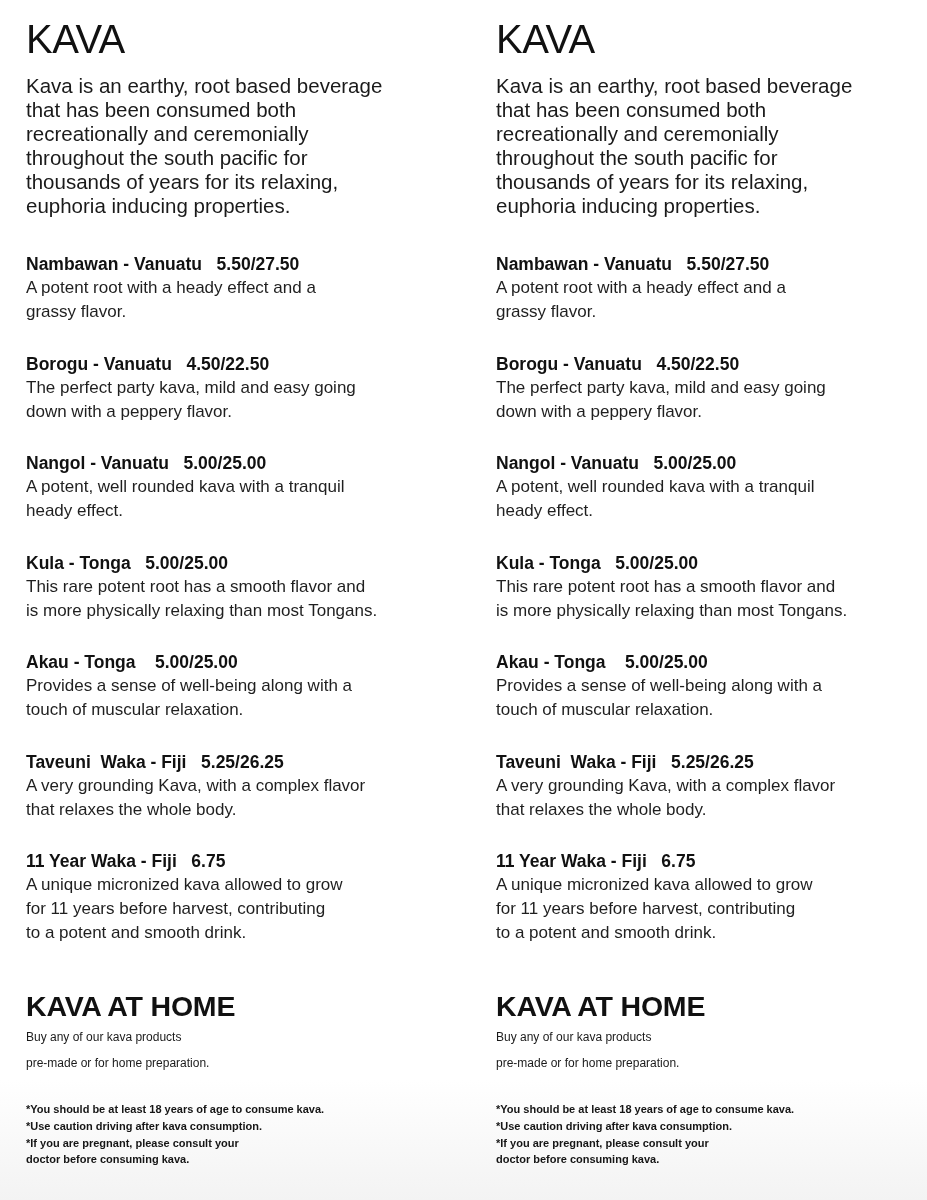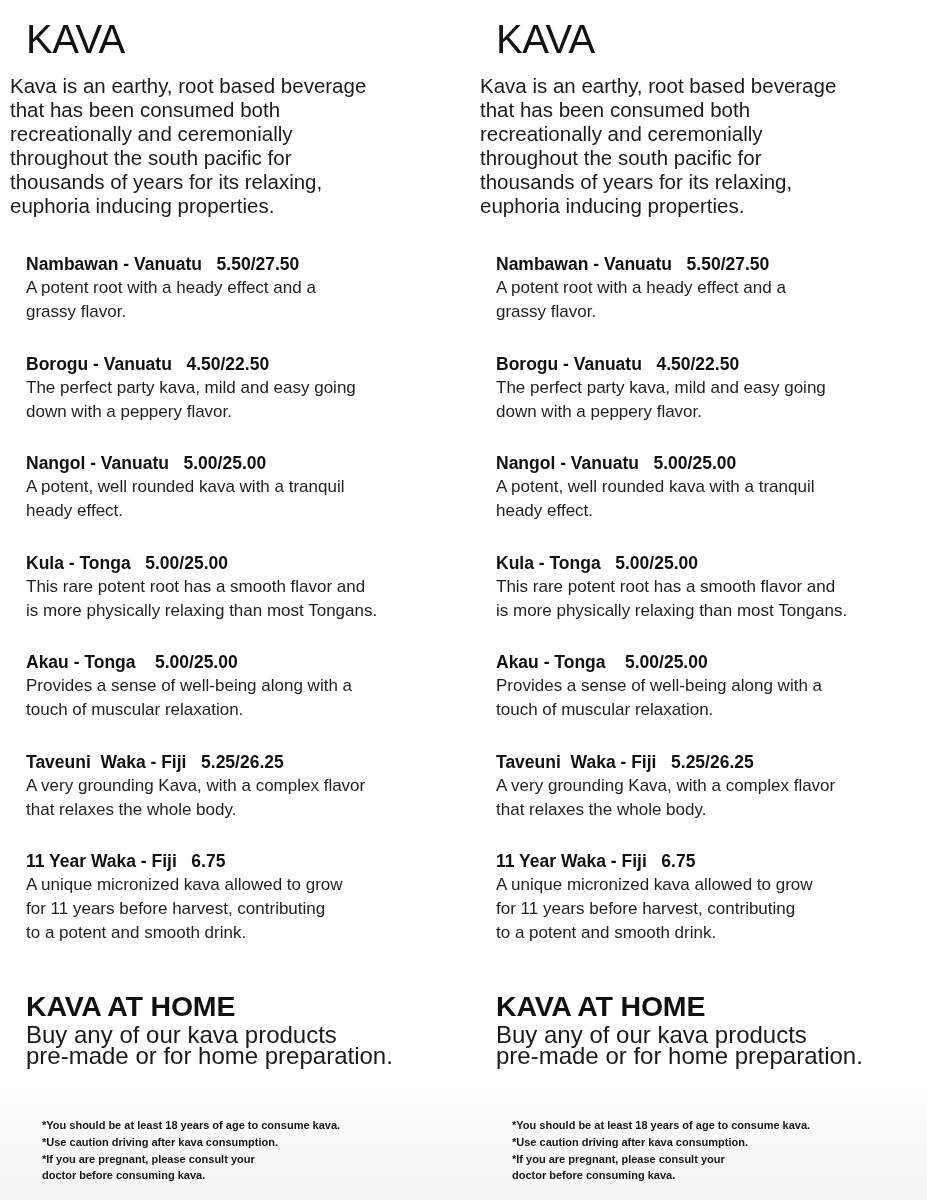--- a/index.html
+++ b/index.html
@@ -29,21 +29,21 @@
       top: 17px;
       margin: 0;
       font-size: 40px;
       font-weight: normal;
       letter-spacing: -0.5px;
       line-height: 44px;
       color: #111;
     }
     .intro {
       position: absolute;
-      left: 10px;
+      left: 26px;
       top: 74px;
       width: 430px;
       margin: 0;
       font-size: 20.5px;
       line-height: 24px;
       color: #1a1a1a;
     }
     .items {
       position: absolute;
       left: 26px;
@@ -80,30 +80,30 @@
       line-height: 32px;
       letter-spacing: -0.2px;
       color: #111;
       text-align: right;
     }
     .home-text {
       position: absolute;
       left: 26px;
       top: 1024px;
       margin: 0;
-      font-size: 24px;
-      line-height: 21px;
+      font-size: 12px;
+      line-height: 26px;
       color: #1a1a1a;
       white-space: pre-line;
     }
     .disclaimers {
       position: absolute;
       left: 26px;
       top: 1101px;
-      margin: 16px;
+      margin: 0;
       padding: 0;
       list-style: none;
       font-size: 11px;
       font-weight: bold;
       line-height: 16.8px;
       color: #151515;
     }
     .disclaimers li { margin: 0; white-space: pre; }
   </style>
 </head>

